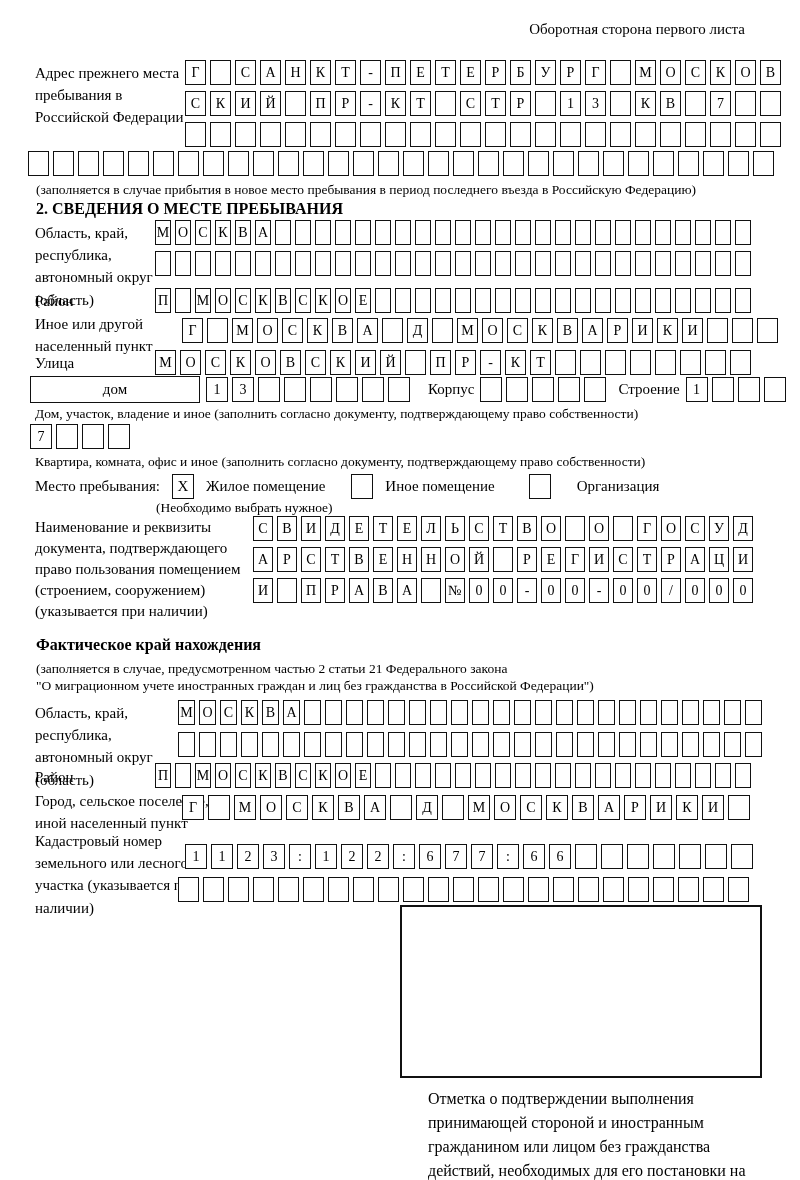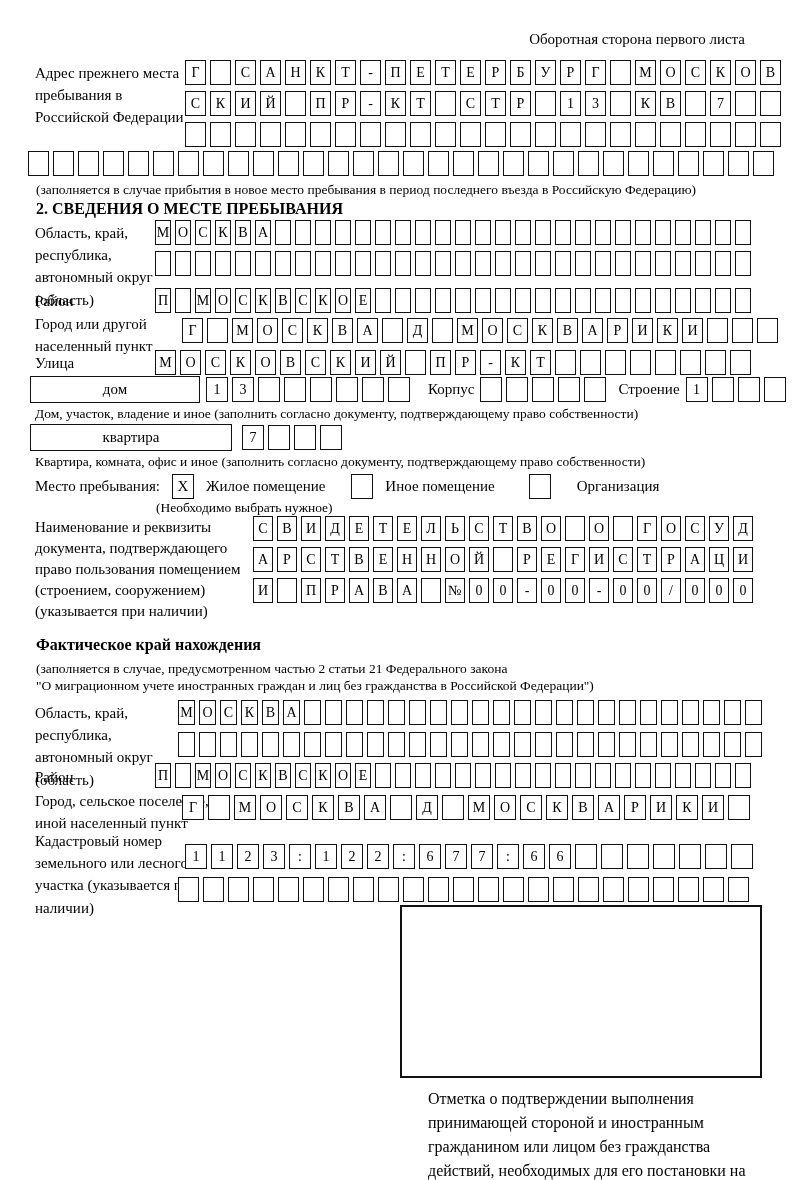--- a/index.html
+++ b/index.html
@@ -34,21 +34,21 @@
   .chk {
     flex:none; width:22px; height:25px; border:1.6px solid #111;
     display:flex; align-items:center; justify-content:center; font-size:15px;
   }
   .stamp-box { border:2px solid #111; background:#fff; }
   .center { text-align:left;padding-left:36px; }
 </style>
 </head>
 <body>
 
-<div class="abs lbl" style="top:18px; right:55px;margin-top:10px;">Оборотная сторона первого листа</div>
+<div class="abs lbl" style="top:18px; right:55px;">Оборотная сторона первого листа</div>
 
 <div class="abs lbl" style="top:62px; left:35px; width:152px;">Адрес прежнего места пребывания в Российской Федерации</div>
 <div class="abs rowstack" style="top:60px; left:185px;">
   <div class="cells c24">
       <div class="cell">Г</div>
       <div class="cell"></div>
       <div class="cell">С</div>
       <div class="cell">А</div>
       <div class="cell">Н</div>
       <div class="cell">К</div>
@@ -255,21 +255,21 @@
     <div class="cell"></div>
     <div class="cell"></div>
     <div class="cell"></div>
     <div class="cell"></div>
     <div class="cell"></div>
     <div class="cell"></div>
     <div class="cell"></div>
     <div class="cell"></div>
   </div>
 
-<div class="abs lbl" style="top:313px; left:35px; width:142px;">Город или другой населенный пункт</div>
+<div class="abs lbl" style="top:313px; left:35px; width:142px;">Иное или другой населенный пункт</div>
 <div class="abs cells c24" style="top:318px; left:182px;">
     <div class="cell">Г</div>
     <div class="cell"></div>
     <div class="cell">М</div>
     <div class="cell">О</div>
     <div class="cell">С</div>
     <div class="cell">К</div>
     <div class="cell">В</div>
     <div class="cell">А</div>
     <div class="cell"></div>
@@ -342,21 +342,20 @@
   <div class="cells c22">
       <div class="cell">1</div>
       <div class="cell"></div>
       <div class="cell"></div>
       <div class="cell"></div>
     </div>
 </div>
 <div class="abs note" style="top:406px; left:35px;">Дом, участок, владение и иное (заполнить согласно документу, подтверждающему право собственности)</div>
 
 <div class="abs inline" style="top:424px; left:30px; gap:10px;">
-  <div class="namedbox" style="width:202px;">квартира</div>
   <div class="cells c22">
       <div class="cell">7</div>
       <div class="cell"></div>
       <div class="cell"></div>
       <div class="cell"></div>
     </div>
 </div>
 <div class="abs note" style="top:454px; left:35px;">Квартира, комната, офис и иное (заполнить согласно документу, подтверждающему право собственности)</div>
 
 <div class="abs inline" style="top:474px; left:35px; gap:12px;">

